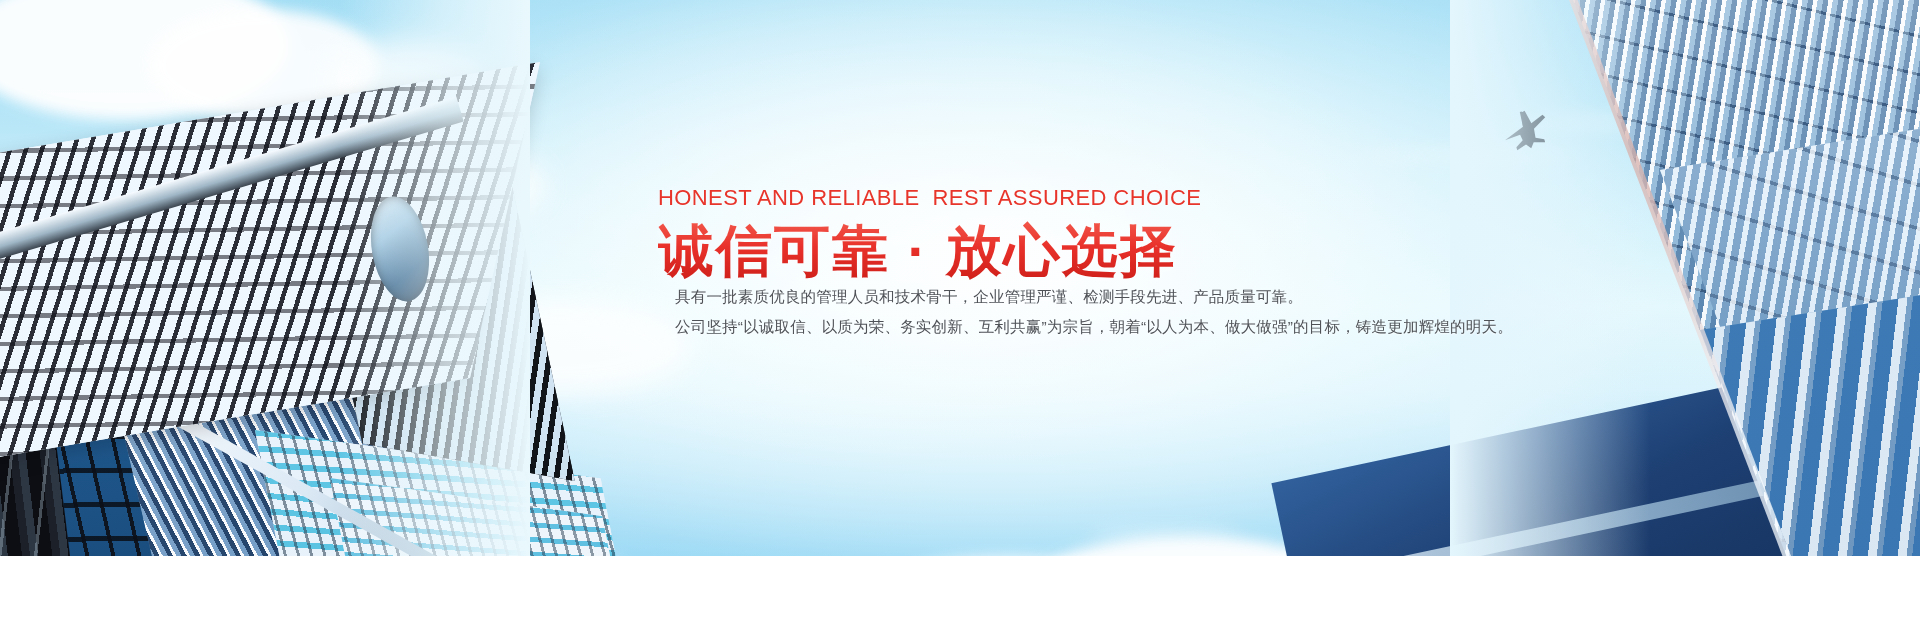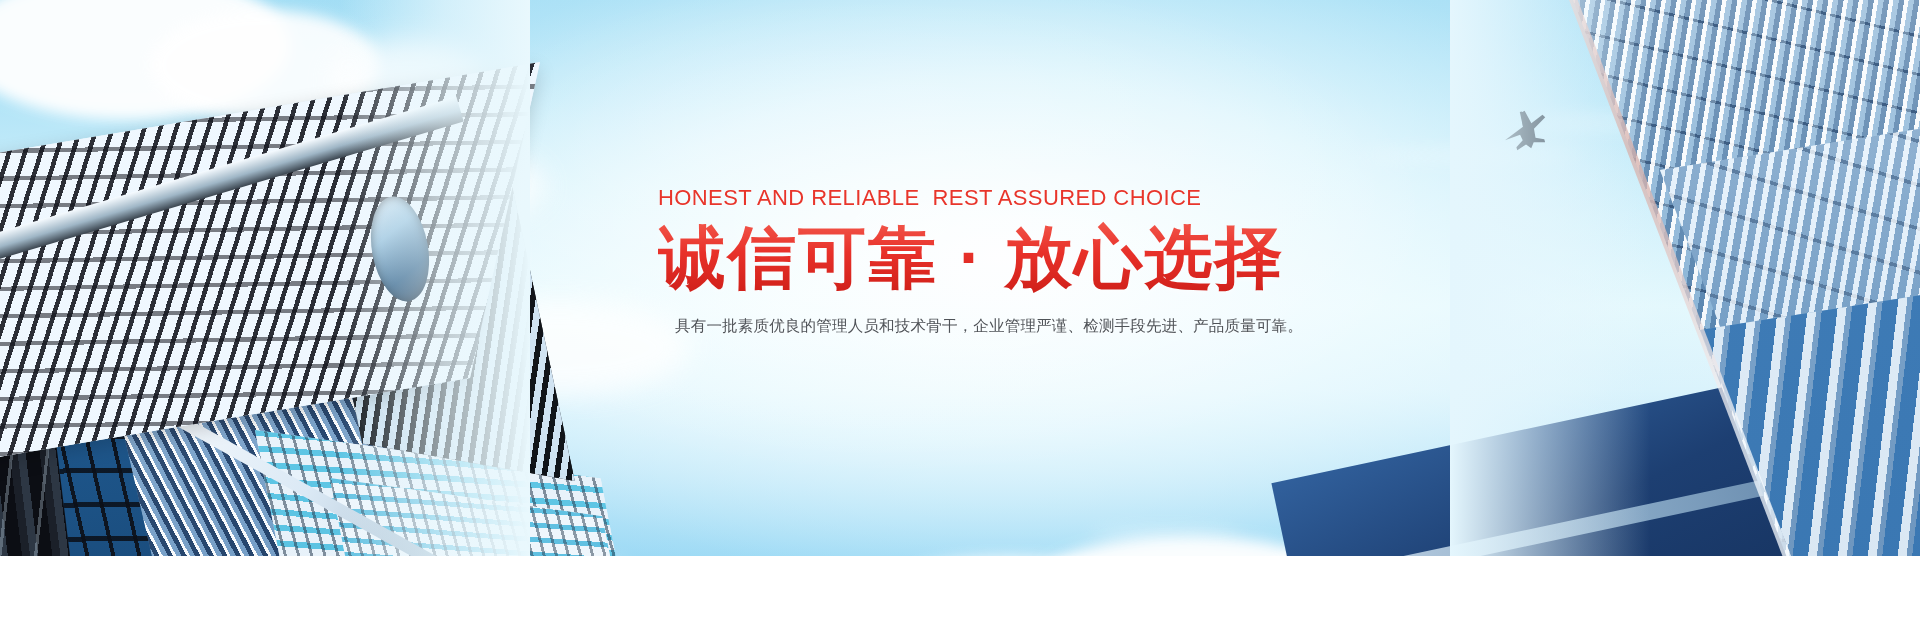--- a/index.html
+++ b/index.html
@@ -276,30 +276,30 @@
     font-size:22px;
     letter-spacing:.4px;
     font-weight:400;
     color:#e8352b;
     white-space:pre;
     line-height:1.2;
     margin-bottom:10px;
     text-shadow:0 1px 2px rgba(255,255,255,.6);
   }
   .headline{
-    font-size:68px;
+    font-size:56px;
     font-weight:700;
     line-height:1.08;
     letter-spacing:2px;
     background:linear-gradient(180deg,#f2564a 0%,#e8312a 42%,#cf1f19 100%);
     -webkit-background-clip:text;
     background-clip:text;
     color:#e22d26;
     -webkit-text-fill-color:transparent;
-    margin-bottom:16px;
+    margin-bottom:0;
     filter:drop-shadow(0 2px 3px rgba(255,255,255,.55));
   }
   .subline{
     font-size:15.5px;
     line-height:1.95;
     color:#4f5358;
     letter-spacing:.2px;
     text-shadow:0 1px 2px rgba(255,255,255,.85);
     white-space:nowrap;
     margin-left:17px;
@@ -369,15 +369,16 @@
     <div class="rt-face2"></div>
     <div class="rt-glassband"></div>
     <div class="rt-corner-edge"></div>
     <div class="right-fade"></div>
   </div>
 
   <div class="copy">
     <div class="eyebrow">HONEST AND RELIABLE  REST ASSURED CHOICE</div>
     <div class="headline">诚信可靠 · 放心选择</div>
     <div class="subline">具有一批素质优良的管理人员和技术骨干，企业管理严谨、检测手段先进、产品质量可靠。</div>
+    <div class="subline">公司坚持“以诚取信、以质为荣、务实创新、互利共赢”为宗旨，朝着“以人为本、做大做强”的目标，铸造更加辉煌的明天。</div>
   </div>
 
 </div>
 
 </body></html>

